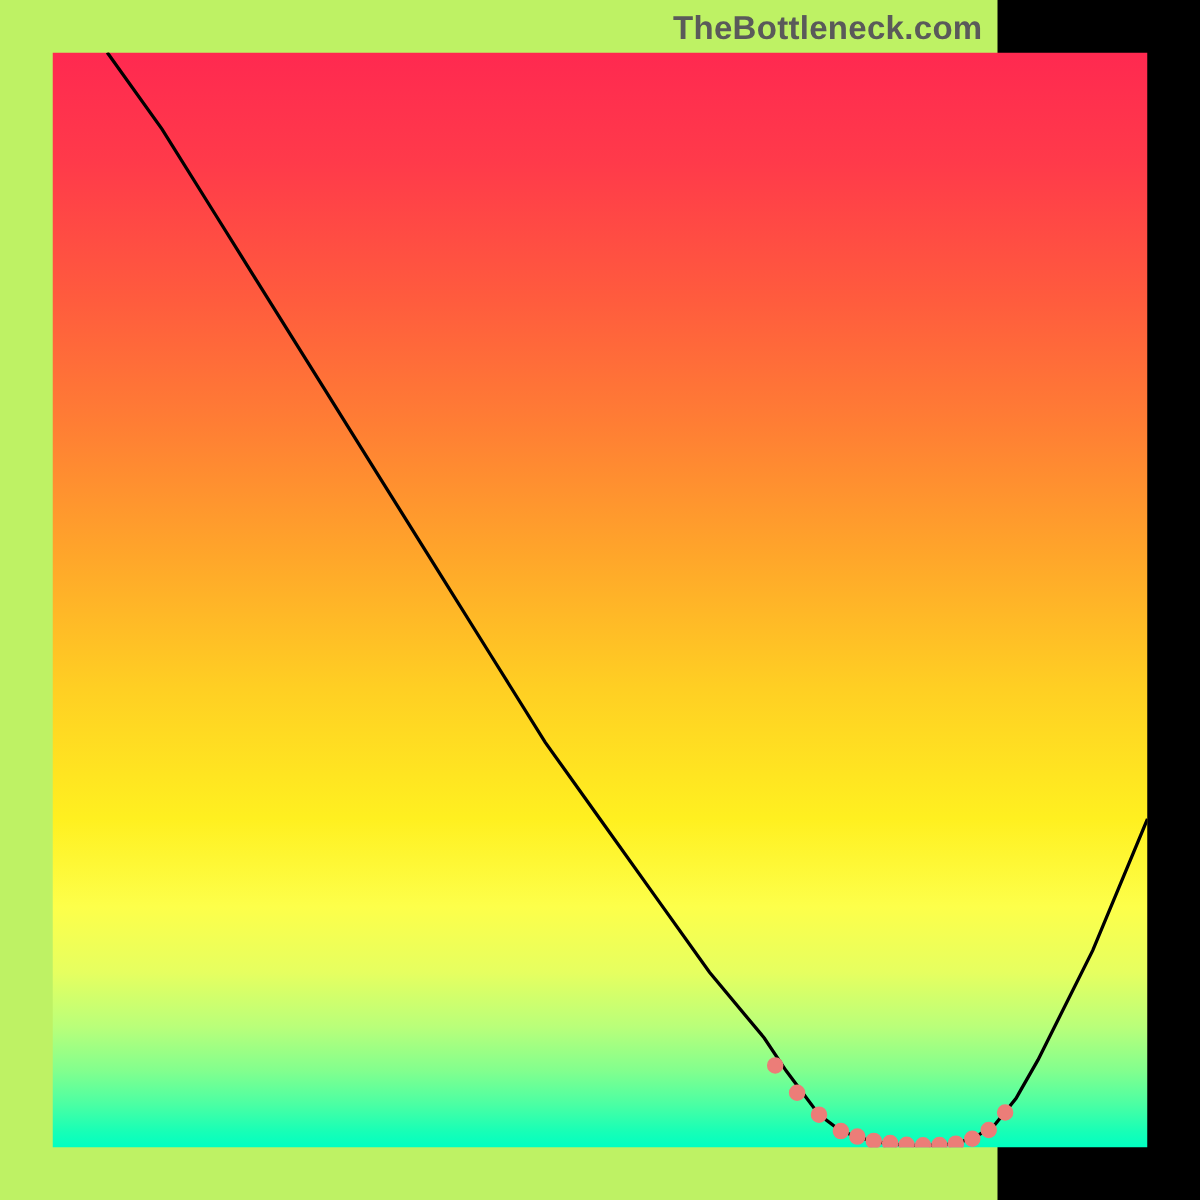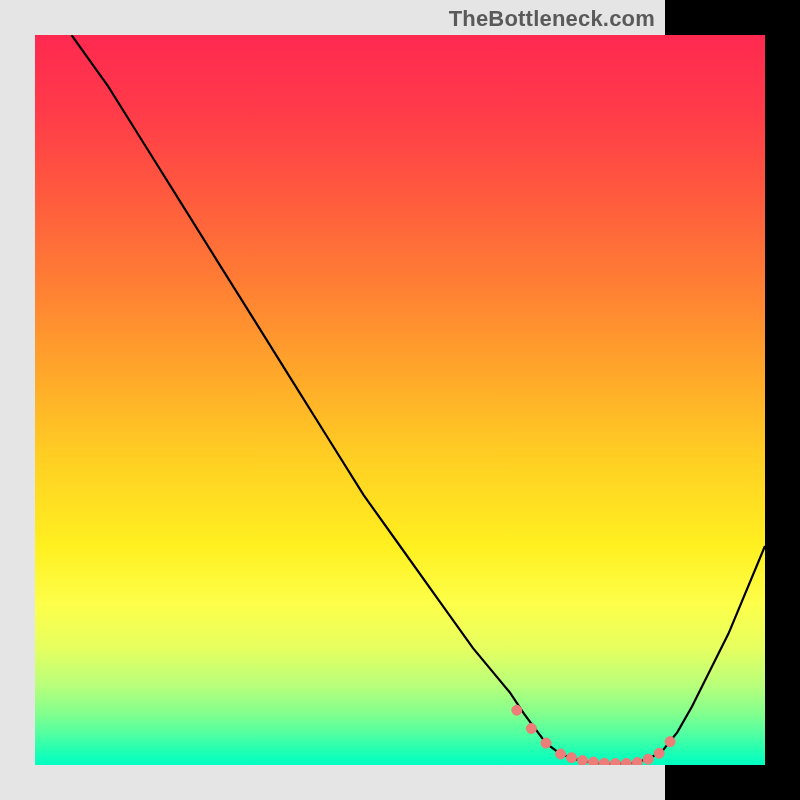--- a/index.html
+++ b/index.html
@@ -7,21 +7,21 @@
     padding: 0;
     width: 800px;
     height: 800px;
     background: #000;
     overflow: hidden;
   }
   .stage {
     position: relative;
     width: 665px;
     height: 800px;
-    background: #e5e5e5;
+    background: #bef264;
   }
   .plot-area {
     position: absolute;
     left: 35px;
     top: 35px;
     width: 730px;
     height: 730px;
     overflow: hidden;
   }
   .gradient {

